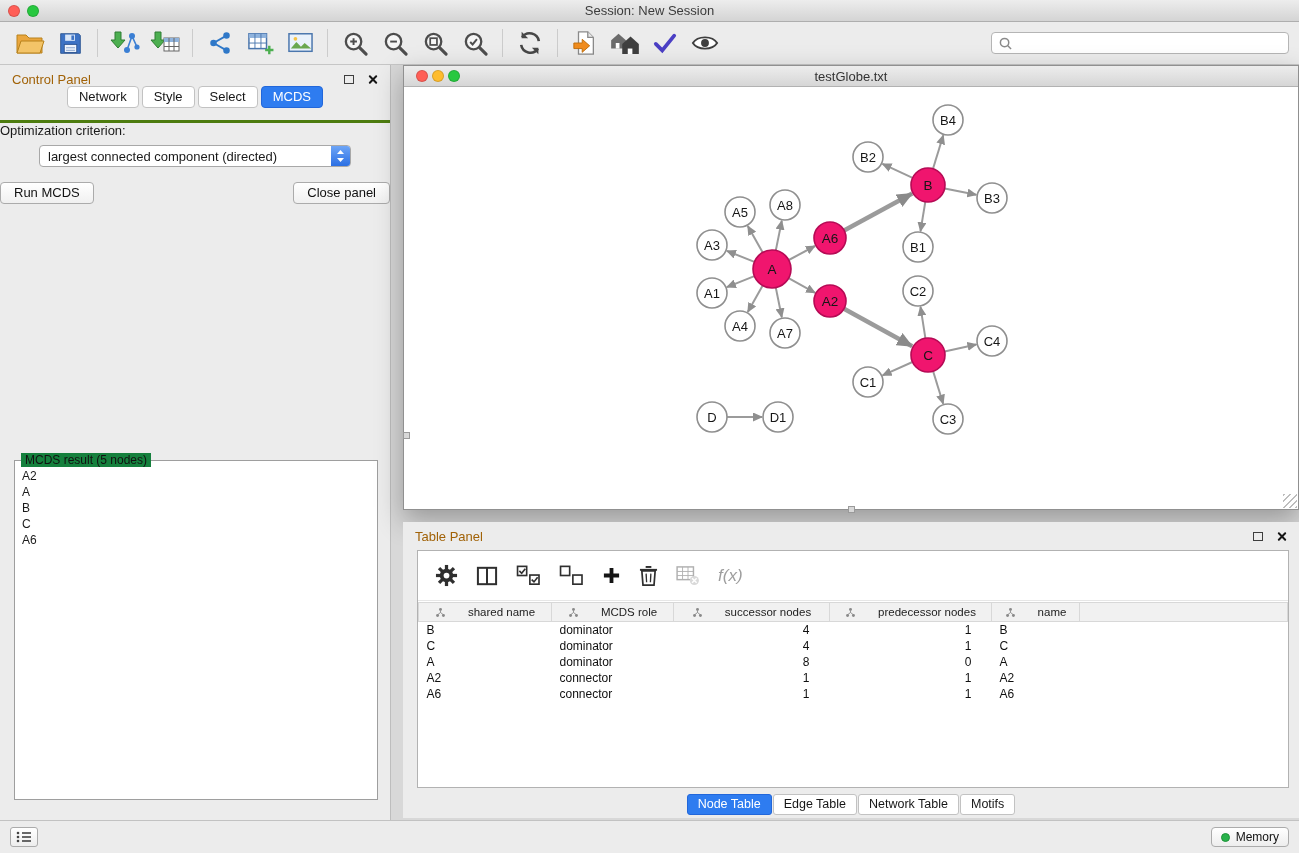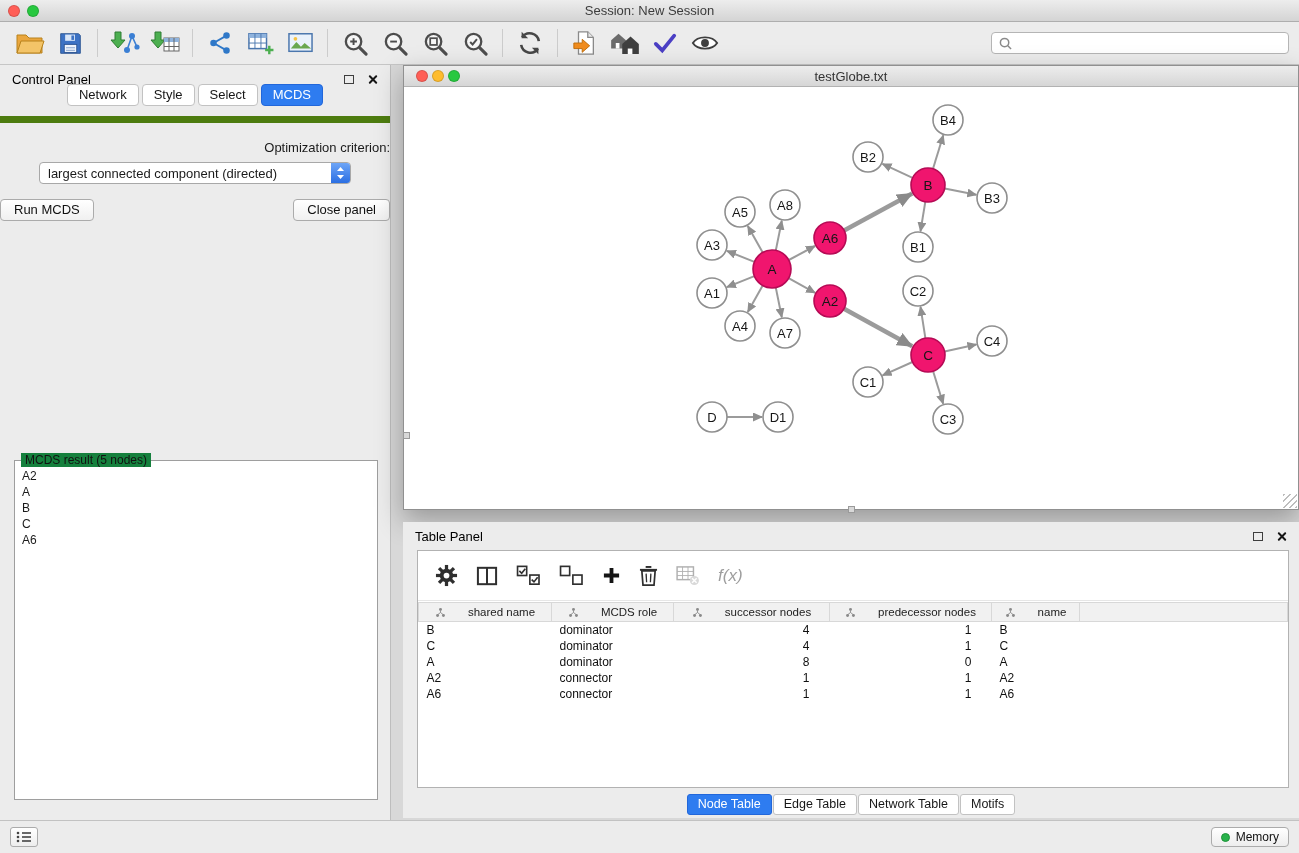--- a/index.html
+++ b/index.html
@@ -17,37 +17,37 @@
   .toolbar{position:absolute;left:0;top:22px;width:1299px;height:43px;background:#ececec;
     border-bottom:1px solid #c6c6c6;display:flex;align-items:center;padding:0 10px}
   .tbtn{width:40px;height:34px;display:flex;align-items:center;justify-content:center;
     background:none;border:none;cursor:default}
   .tsep{width:1px;height:28px;background:#cccccc;margin:0 7px}
   .searchbox{margin-left:auto;width:298px;height:22px;border:1px solid #b5b5b5;border-radius:4px;
     background:#fff;display:flex;align-items:center;padding:0 7px;gap:5px}
   .searchbox input{border:none;outline:none;flex:1;font-size:12px;font-family:"Liberation Sans",sans-serif;background:transparent}
 
   
-  .panel-header{height:28px;display:flex;align-items:center;padding:0 12px;font-size:13px;color:#000000}
+  .panel-header{height:28px;display:flex;align-items:center;padding:0 12px;font-size:13px;color:#a16207}
   .panel-controls{margin-left:auto;display:flex;align-items:center;gap:13px}
   .float-icon{width:10px;height:9px;border:1.5px solid #3e3e3e;display:inline-block;background:#ececec}
   .close-x{position:relative;width:11px;height:11px;display:inline-block}
   .close-x::before,.close-x::after{content:"";position:absolute;left:5px;top:0;width:2px;height:11px;background:#161616;border-radius:1px}
   .close-x::before{transform:rotate(45deg)}
   .close-x::after{transform:rotate(-45deg)}
 
   
   .control-panel{position:absolute;left:0;top:65px;width:391px;height:755px;background:#ececec;
     border-right:1px solid #bdbdbd}
   .cp-tabs{display:flex;justify-content:center;align-items:center;gap:3px;height:30px;
-    border-bottom:7px solid #4d7c0f;padding-bottom:20px}
+    border-bottom:3px solid #4d7c0f;padding-bottom:20px}
   .cp-tab{font-size:13px;line-height:20px;padding:0 11px;background:#fff;border:1px solid #c2c2c2;
     border-radius:4px;color:#161616;cursor:default}
   .cp-tab.selected{background:#2e7cf0;border-color:#2267da;color:#fff}
-  .opt-label{text-align:right;margin-top:17px;font-size:13px}
+  .opt-label{text-align:left;font-size:13px}
   .dropdown{position:relative;margin:7px auto 0;width:312px;height:22px;background:#fff;
     border:1px solid #a8a8a8;border-radius:4px;display:flex;align-items:center}
   .dropdown-text{flex:1;font-size:13px;padding:0 8px;white-space:nowrap;overflow:hidden;text-overflow:ellipsis}
   .dropdown-stepper{width:19px;height:20px;border-radius:0 3px 3px 0;
     background:linear-gradient(#6da5f7,#2b6fe3);display:flex;align-items:center;justify-content:center}
   .cp-buttons{display:flex;justify-content:space-between;gap:4px;margin-top:15px}
   .btn{font-family:"Liberation Sans",sans-serif;font-size:13px;line-height:18px;padding:1px 13px;
     background:linear-gradient(#ffffff,#f0f0f0);border:1px solid #ababab;border-radius:4px;color:#111}
   .groupbox{position:absolute;left:14px;right:12px;top:395px;height:340px;background:#fff;border:1px solid #9e9e9e}
   .groupbox-label{position:absolute;top:-8px;left:6px;background:#15803d;padding:0 4px;font-size:12px;color:#111}

